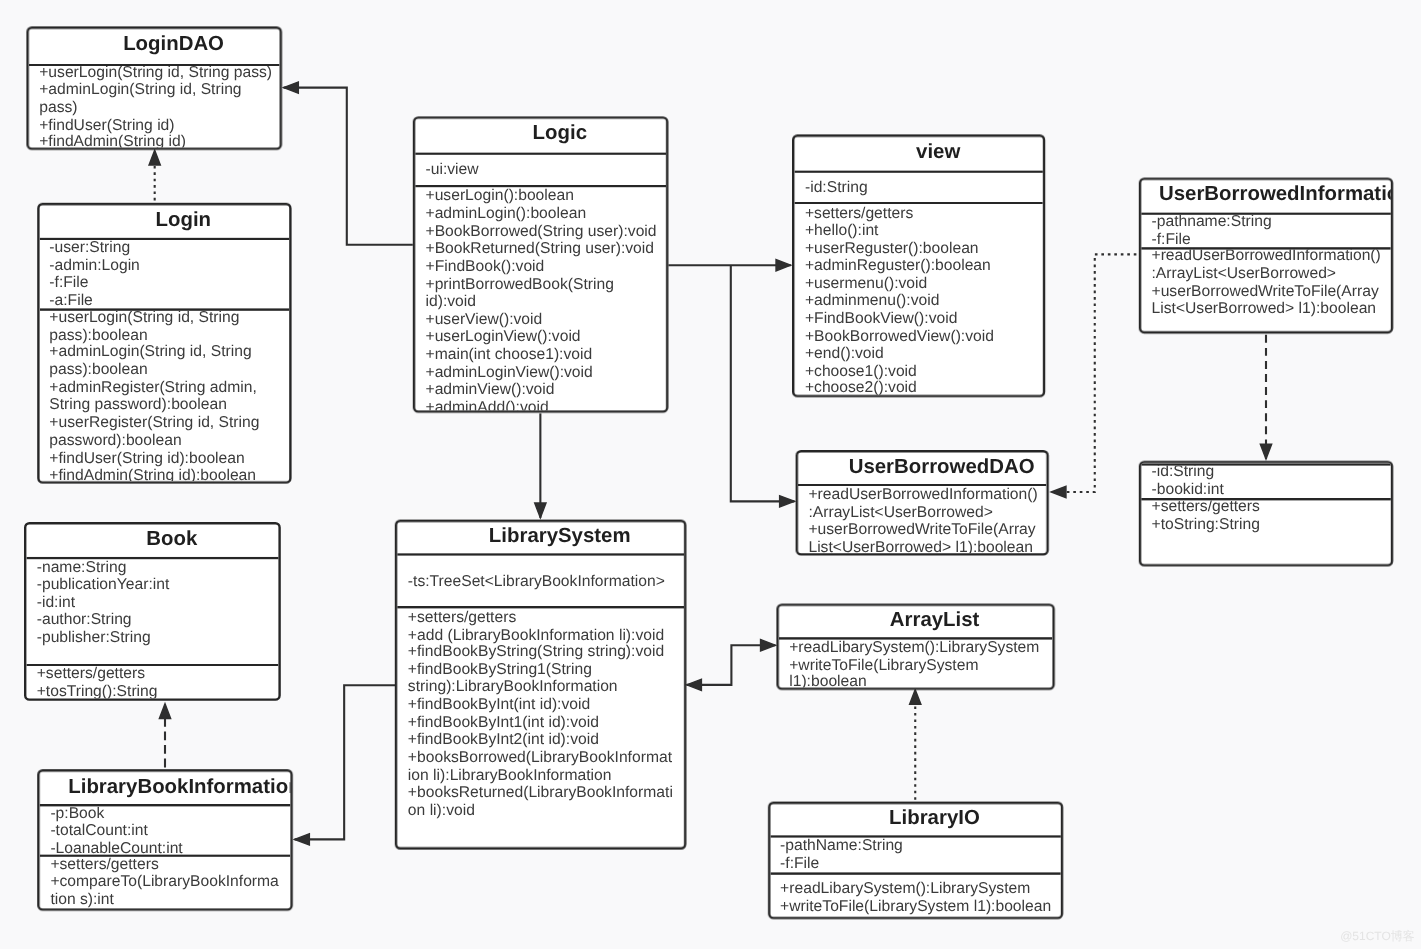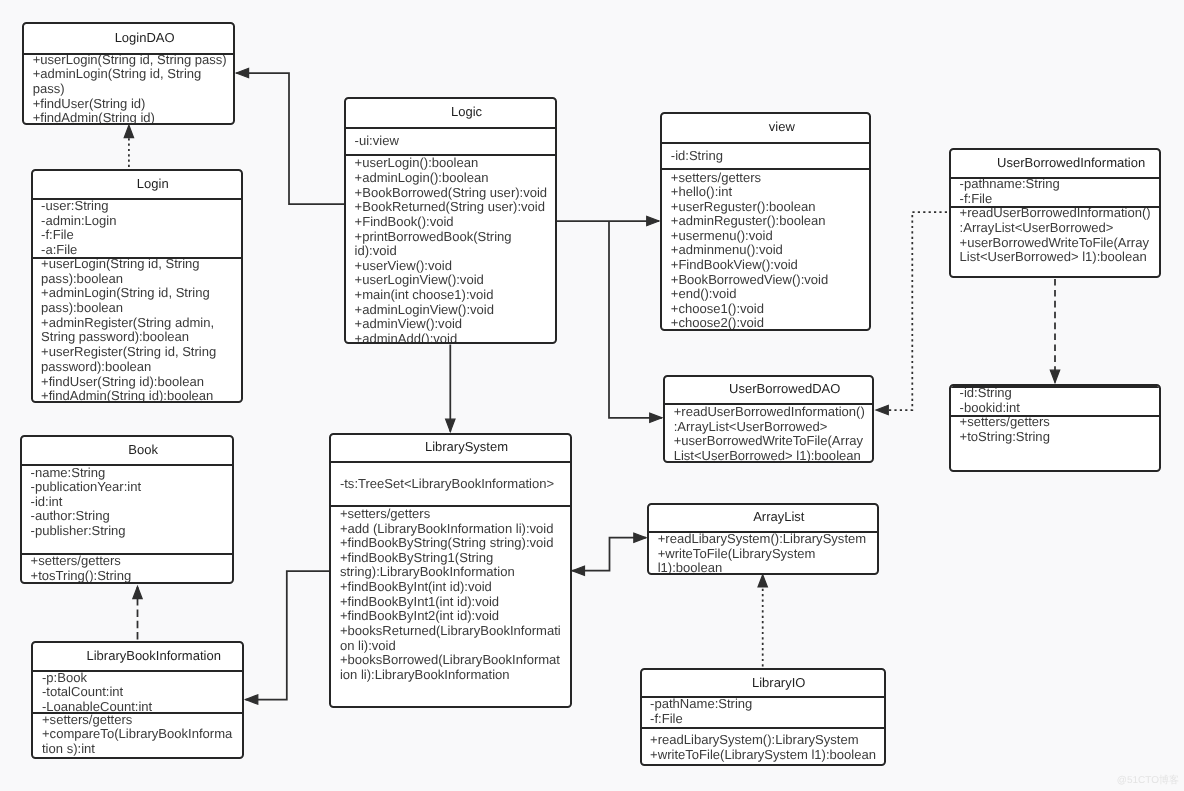--- a/index.html
+++ b/index.html
@@ -21,22 +21,22 @@
     box-sizing:border-box;
     background:#fff;
     border:2px solid #262626;
     border-radius:4.5px;
     overflow:hidden;
     z-index:2;
   }
   .cls .title {
     box-sizing:border-box;
     text-align:center;
-    font-weight:normal;
-    font-size:13px;
+    font-weight:bold;
+    font-size:17px;
     color:#1f1f1f;
     display:flex;
     align-items:center;
     justify-content:center;
     padding-bottom:2.6px;
     padding-left:32px;
   }
   .cls .sec {
     box-sizing:border-box;
     border-top:2px solid #262626;
@@ -190,22 +190,22 @@
       <p style="margin-top:14.0px">-ts:TreeSet&lt;LibraryBookInformation&gt;</p>
     </div>
     <div class="sec" style="height:205.4px;padding-right:8.0px">
       <p style="margin-top:0.0px;line-height:14.63px">+setters/getters</p>
       <p style="line-height:14.63px">+add (LibraryBookInformation li):void</p>
       <p style="line-height:14.63px">+findBookByString(String string):void</p>
       <p style="line-height:14.63px">+findBookByString1(String string):LibraryBookInformation</p>
       <p style="line-height:14.63px">+findBookByInt(int id):void</p>
       <p style="line-height:14.63px">+findBookByInt1(int id):void</p>
       <p style="line-height:14.63px">+findBookByInt2(int id):void</p>
+      <p style="line-height:14.63px">+booksBorrowed(LibraryBookInformation li):LibraryBookInformation</p>
       <p style="line-height:14.63px">+booksReturned(LibraryBookInformation li):void</p>
-      <p style="line-height:14.63px">+booksBorrowed(LibraryBookInformation li):LibraryBookInformation</p>
     </div>
   </div>
   <div class="cls" style="left:660.2px;top:112.2px;width:211.3px;height:219.3px">
     <div class="title" style="height:27.4px">view</div>
     <div class="sec" style="height:26.6px">
       <p style="margin-top:5.5px">-id:String</p>
     </div>
     <div class="sec" style="height:165.3px">
       <p style="margin-top:0.4px">+setters/getters</p>
       <p>+hello():int</p>

